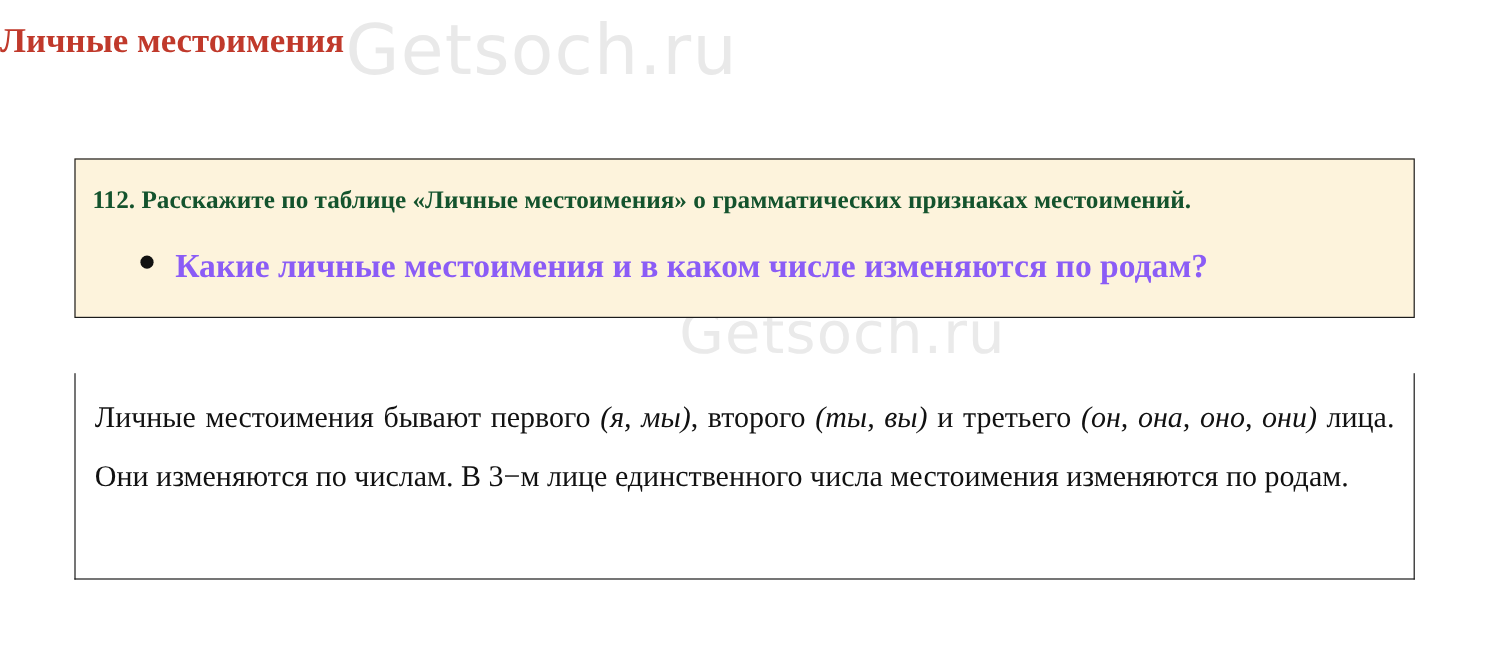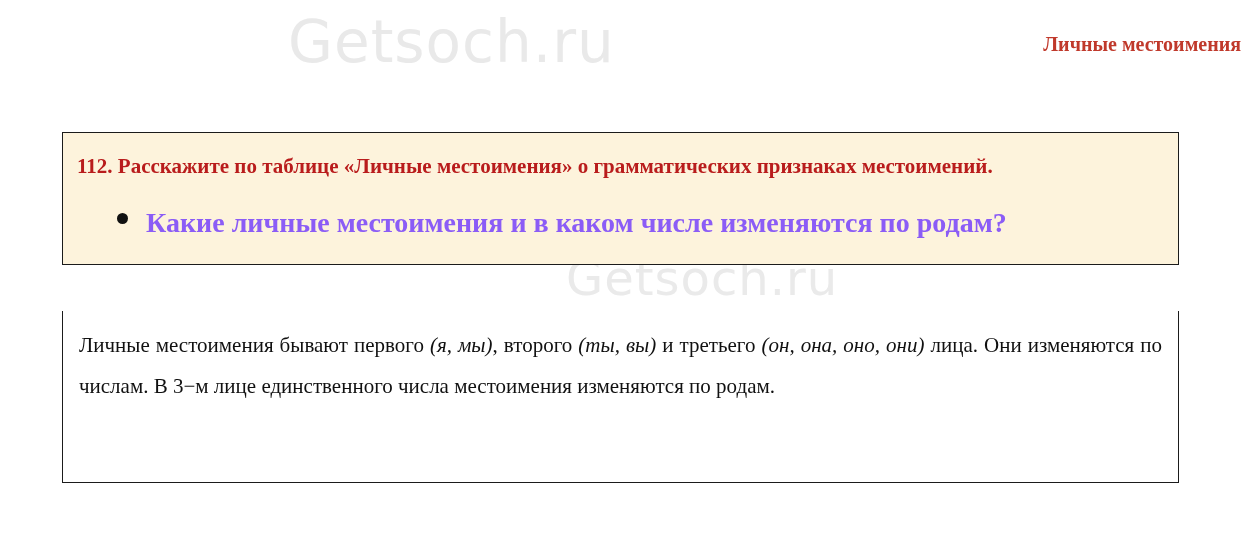--- a/index.html
+++ b/index.html
@@ -47,25 +47,25 @@
   .wm-3 {
     left: 680px;
     top: 438px;
     font-size: 44px;
     color: #dcdcdc;
   }
 
   
   .title-main {
     position: absolute;
-    top: 33px;
+    top: 18px;
     left: 0;
     width: 1241px;
-    text-align: right;
-    font-size: 20px;
+    text-align: left;
+    font-size: 29px;
     font-weight: bold;
     color: #c0392b;
     z-index: 3;
   }
   .title-sub {
     position: absolute;
     top: 87px;
     left: 0;
     width: 1241px;
     text-align: center;
@@ -84,21 +84,21 @@
     box-sizing: border-box;
     background: #fdf3dc;
     border: 1px solid #1b1b1b;
     padding: 14px 14px 10px 14px;
     z-index: 2;
   }
   .task-text {
     font-size: 21px;
     font-weight: bold;
     line-height: 1.85;
-    color: #b91c1c;
+    color: #14532d;
     text-align: justify;
     margin: 0;
   }
   .task-text .num {
     font-weight: bold;
   }
   .bullet-row {
     display: flex;
     align-items: flex-start;
     margin-top: 16px;
@@ -130,21 +130,21 @@
     width: 1117px;
     height: 172px;
     box-sizing: border-box;
     background: #ffffff;
     border: 1px solid #1b1b1b;
     border-top: none;
     padding: 14px 16px;
     z-index: 2;
   }
   .answer-text {
-    font-size: 21px;
+    font-size: 25px;
     line-height: 1.95;
     color: #111111;
     text-align: justify;
     text-justify: inter-word;
     margin: 0;
   }
   .answer-text i {
     font-style: italic;
   }
 </style>

